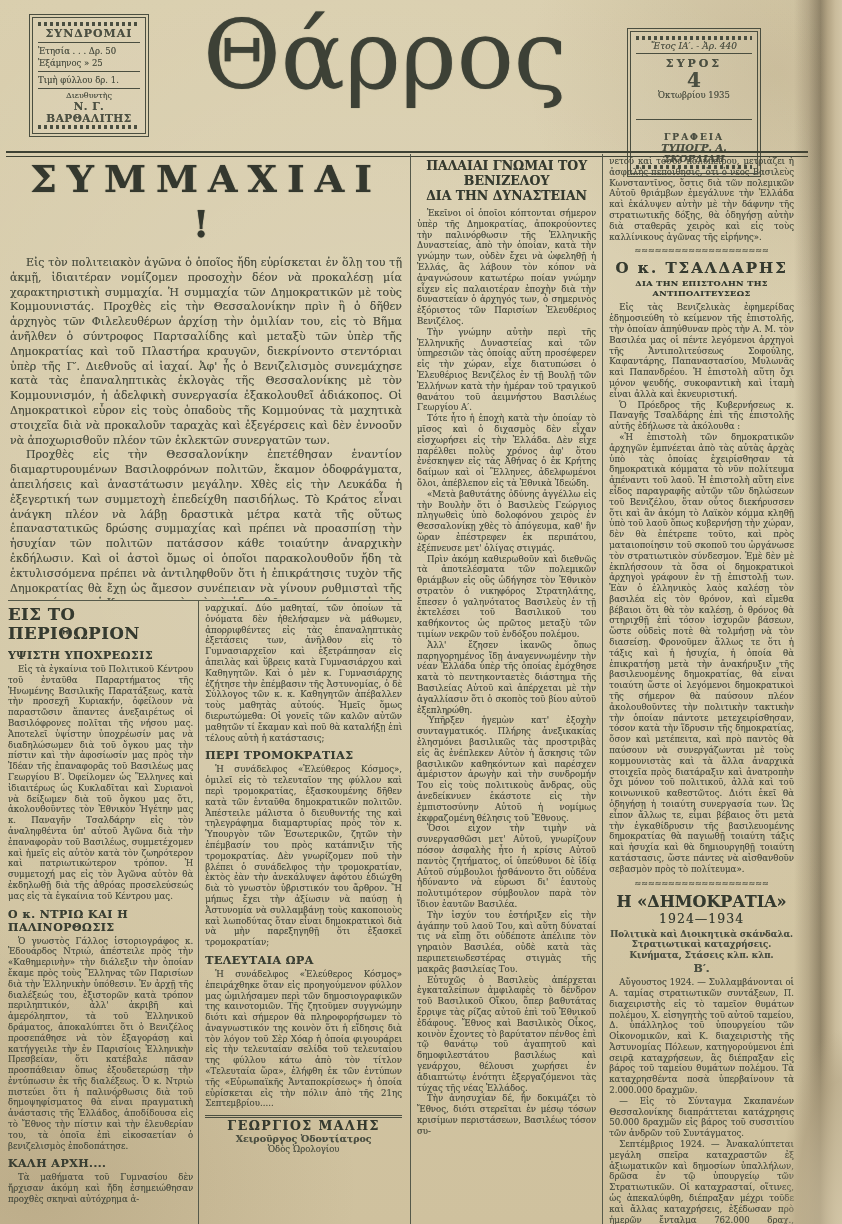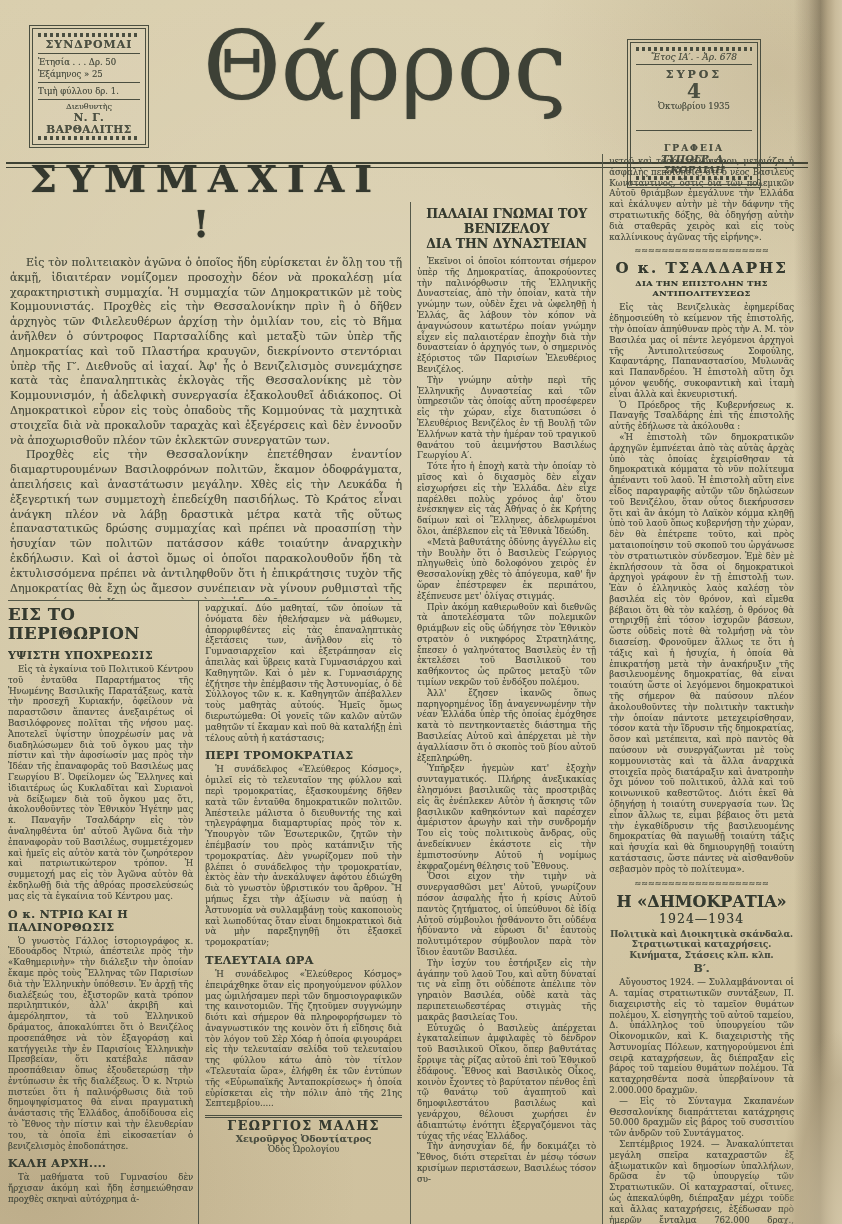--- a/index.html
+++ b/index.html
@@ -13,21 +13,21 @@
     background:
       radial-gradient(120% 90% at 45% 38%, rgba(255,255,255,0.16), rgba(0,0,0,0) 62%),
       radial-gradient(42% 28% at 92% 6%, rgba(122,96,58,0.16), transparent 70%),
       radial-gradient(55% 32% at 4% 97%, rgba(112,88,52,0.20), transparent 70%),
       linear-gradient(180deg,#d9cead 0%,#d3c7a5 55%,#cfc19e 100%);
     color:#4b4f41;
   }
   .txt{ text-shadow:0 0 .5px rgba(66,70,58,.55); }
 
   
-  .masthead{position:absolute;left:0;top:16px;width:100%;height:150px;}
+  .masthead{position:absolute;left:0;top:5px;width:100%;height:150px;}
   .ornate-box{
     position:absolute;border:1px solid #4a4e40;padding:3px 5px;
     background:rgba(255,255,255,0.04);
   }
   .ornate-box::before{
     content:"";position:absolute;inset:-4px;border:1px solid #4a4e40;pointer-events:none;
   }
   .greek-key{height:4px;margin:1px 0;
     background:repeating-linear-gradient(90deg,#4a4e40 0 3px,transparent 3px 6px);}
   .sub-box{left:32px;top:12px;width:102px;text-align:center;}
@@ -59,21 +59,21 @@
   .group-left{width:402px;display:flex;flex-direction:column;}
   .lead{height:446px;overflow:hidden;padding:0 8px 0 2px;}
   .lead-title{
     text-align:center;font-weight:bold;font-size:38px;letter-spacing:10px;
     color:#34382e;margin:2px 0 10px 0;text-shadow:0 0 1px rgba(52,56,46,.8);
   }
   .lead p{font-size:11px;line-height:14.8px;text-align:justify;text-indent:16px;margin:0;}
   .subcols{flex:1;display:flex;overflow:hidden;border-top:1px solid #55594a;margin-right:8px;}
   .colA{width:192px;padding:2px 5px 0 0;overflow:hidden;}
   .colB{width:204px;padding:2px 0 0 6px;overflow:hidden;}
-  .col3{width:192px;padding:2px 6px 0 6px;overflow:hidden;margin-top:48px;}
+  .col3{width:192px;padding:2px 6px 0 6px;overflow:hidden;}
   .col4{width:198px;padding:2px 4px 0 6px;overflow:hidden;}
 
   .bt{font-size:8.6px;line-height:10.8px;text-align:justify;text-indent:10px;margin:0;}
   .section-title{font-weight:bold;font-size:16.5px;letter-spacing:.5px;color:#353a2f;margin:2px 0 4px 0;}
   .subhead{font-weight:bold;font-size:11px;letter-spacing:.5px;color:#383d31;margin:6px 0 2px 0;}
   .art-title{font-weight:bold;text-align:center;color:#353a2f;}
   .ven-title1{font-size:12.5px;line-height:15px;margin-top:2px;}
   .ven-title2{font-size:12.5px;margin-bottom:5px;}
   .tsal-title{font-size:15px;letter-spacing:2px;margin-top:2px;}
   .tsal-sub{font-size:8.2px;letter-spacing:.4px;margin:1px 0 4px 0;}
@@ -117,21 +117,21 @@
       <div class="sub-sep"></div>
       <div class="sub-dir-label">Διευθυντὴς</div>
       <div class="sub-dir">Ν. Γ. ΒΑΡΘΑΛΙΤΗΣ</div>
       <div class="greek-key"></div>
     </div>
 
     <div class="paper-title">Θάρρος</div>
 
     <div class="ornate-box issue-box">
       <div class="greek-key"></div>
-      <div class="issue-line">Ἔτος ΙΑ′. - Ἀρ. 678</div>
+      <div class="issue-line">Ἔτος ΙΑ′. - Ἀρ. 440</div>
       <div class="issue-city">ΣΥΡΟΣ</div>
       <div class="issue-day">4</div>
       <div class="issue-date">Ὀκτωβρίου 1935</div>
       <div class="issue-off-label">ΓΡΑΦΕΙΑ</div>
       <div class="issue-off">ΤΥΠΟΓΡ. Α. ΣΚΟΡΔΙΛΗ</div>
       <div class="greek-key"></div>
     </div>
 
     <div class="masthead-rule"></div>
   </div>

